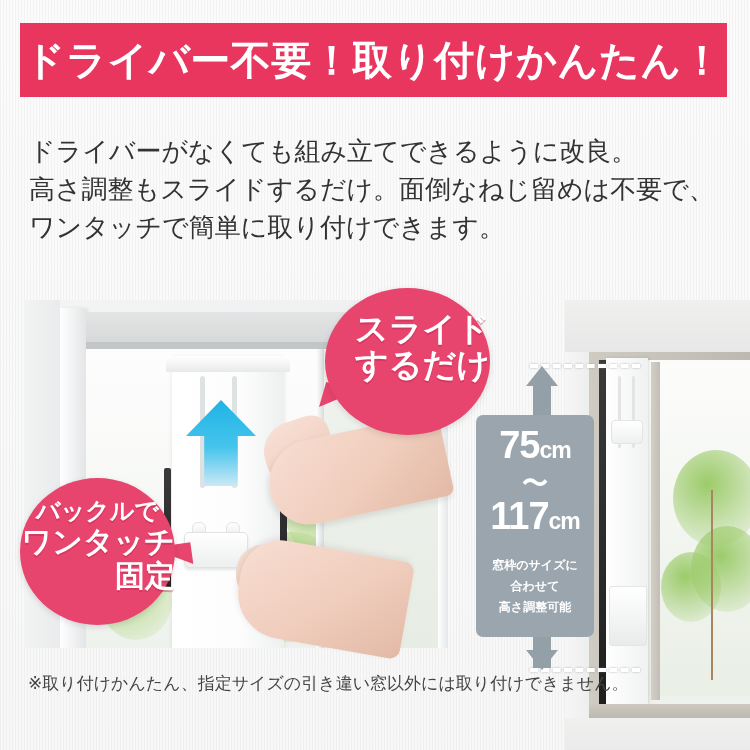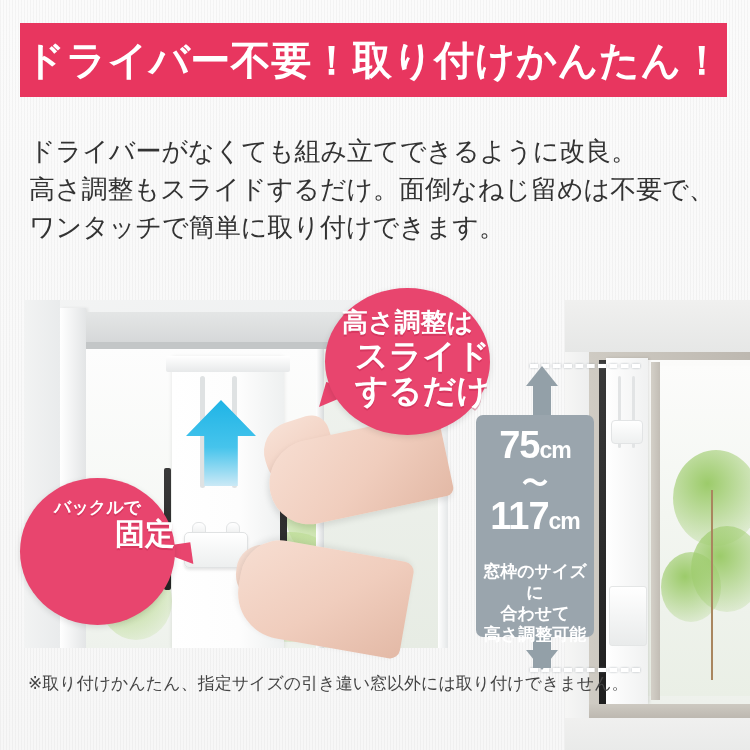--- a/index.html
+++ b/index.html
@@ -286,21 +286,21 @@
     text-align: center;
     padding-top: 8px;
     box-sizing: border-box;
   }
   #size-panel .big {
     font-size: 38px; font-weight: bold; line-height: 44px; letter-spacing: -1px;
   }
   #size-panel .big .unit { font-size: 23px; font-weight: bold; }
   #size-panel .tilde { font-size: 26px; line-height: 22px; font-weight: bold; }
   #size-panel .note {
-    font-size: 17px; font-weight: bold; line-height: 21px; margin-top: 18px;
+    font-size: 12px; font-weight: bold; line-height: 21px; margin-top: 12px;
   }
 
   
   .bubble {
     position: absolute;
     background: #e8456e;
     border-radius: 50%;
     text-align: center;
     box-shadow: 0 2px 6px rgba(0,0,0,0.12);
   }
@@ -331,21 +331,21 @@
     border-left: 32px solid #e8456e;
     border-bottom: 26px solid transparent;
     border-top: 0 solid transparent;
     transform: rotate(16deg);
   }
 
   #bubble-buckle {
     left: 20px; top: 478px; width: 155px; height: 147px;
     padding-top: 21px; box-sizing: border-box;
   }
-  #bubble-buckle .l1 { font-size: 17px; }
+  #bubble-buckle .l1 { font-size: 24px; }
   #bubble-buckle .l2 { font-size: 30px; margin-top: 4px; }
   #bubble-buckle .l3 { font-size: 30px; margin-top: 3px; }
   #tail-buckle {
     left: 152px; top: 545px;
     border-right: 40px solid #e8456e;
     border-bottom: 22px solid transparent;
     border-top: 0 solid transparent;
     transform: rotate(-8deg);
   }
 
@@ -447,26 +447,26 @@
     <div class="big"><span>117</span><span class="unit">cm</span></div>
     <div class="note">
       <div>窓枠のサイズに</div>
       <div>合わせて</div>
       <div>高さ調整可能</div>
     </div>
   </div>
 
   <div class="tail" id="tail-slide"></div>
   <div class="bubble" id="bubble-slide">
-    <div class="line w l1">高さ調整は</div>
     <div class="line y l2">スライド</div>
     <div class="line y l3">するだけ</div>
   </div>
 
   <div class="tail" id="tail-buckle"></div>
   <div class="bubble" id="bubble-buckle">
     <div class="line w l1">バックルで</div>
+    <div class="line y l2">ワンタッチ</div>
     <div class="line y l3">固定</div>
   </div>
 
   <div id="footnote">※取り付けかんたん、指定サイズの引き違い窓以外には取り付けできません。</div>
 
 </div>
 
 </body></html>

